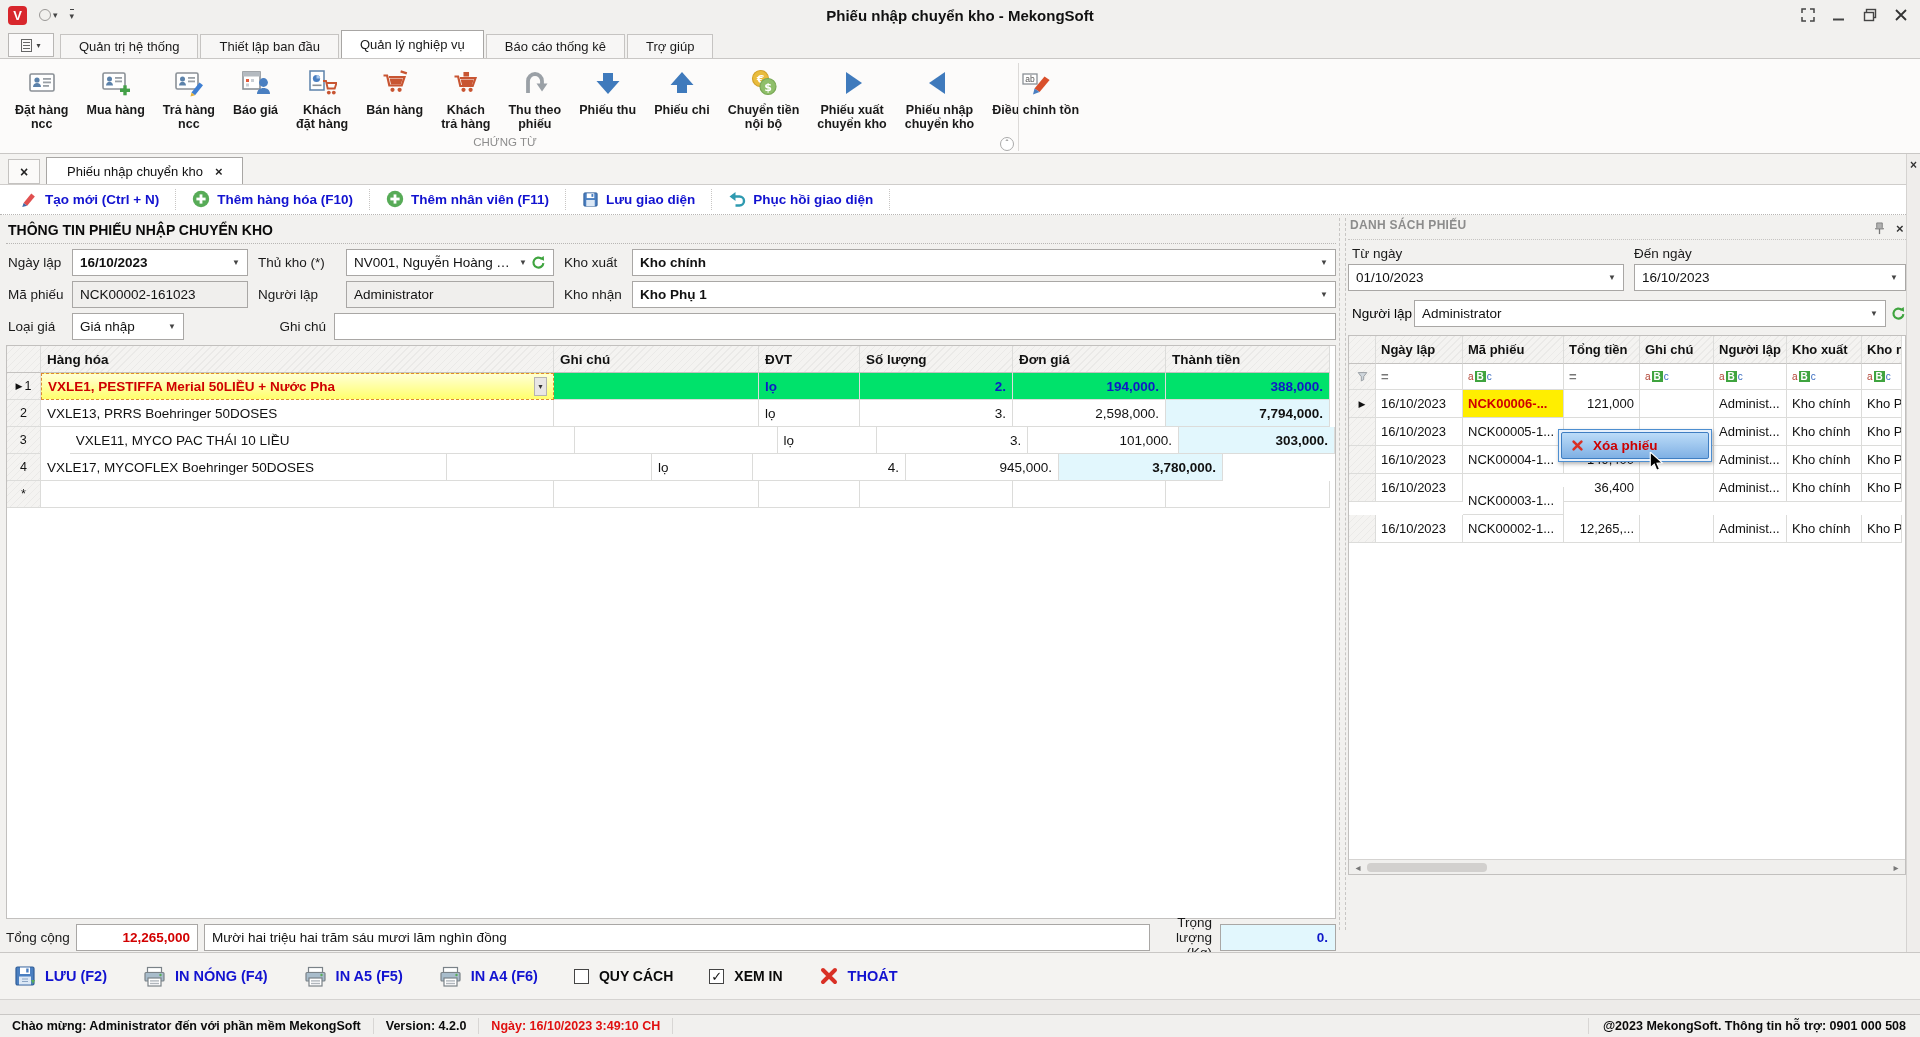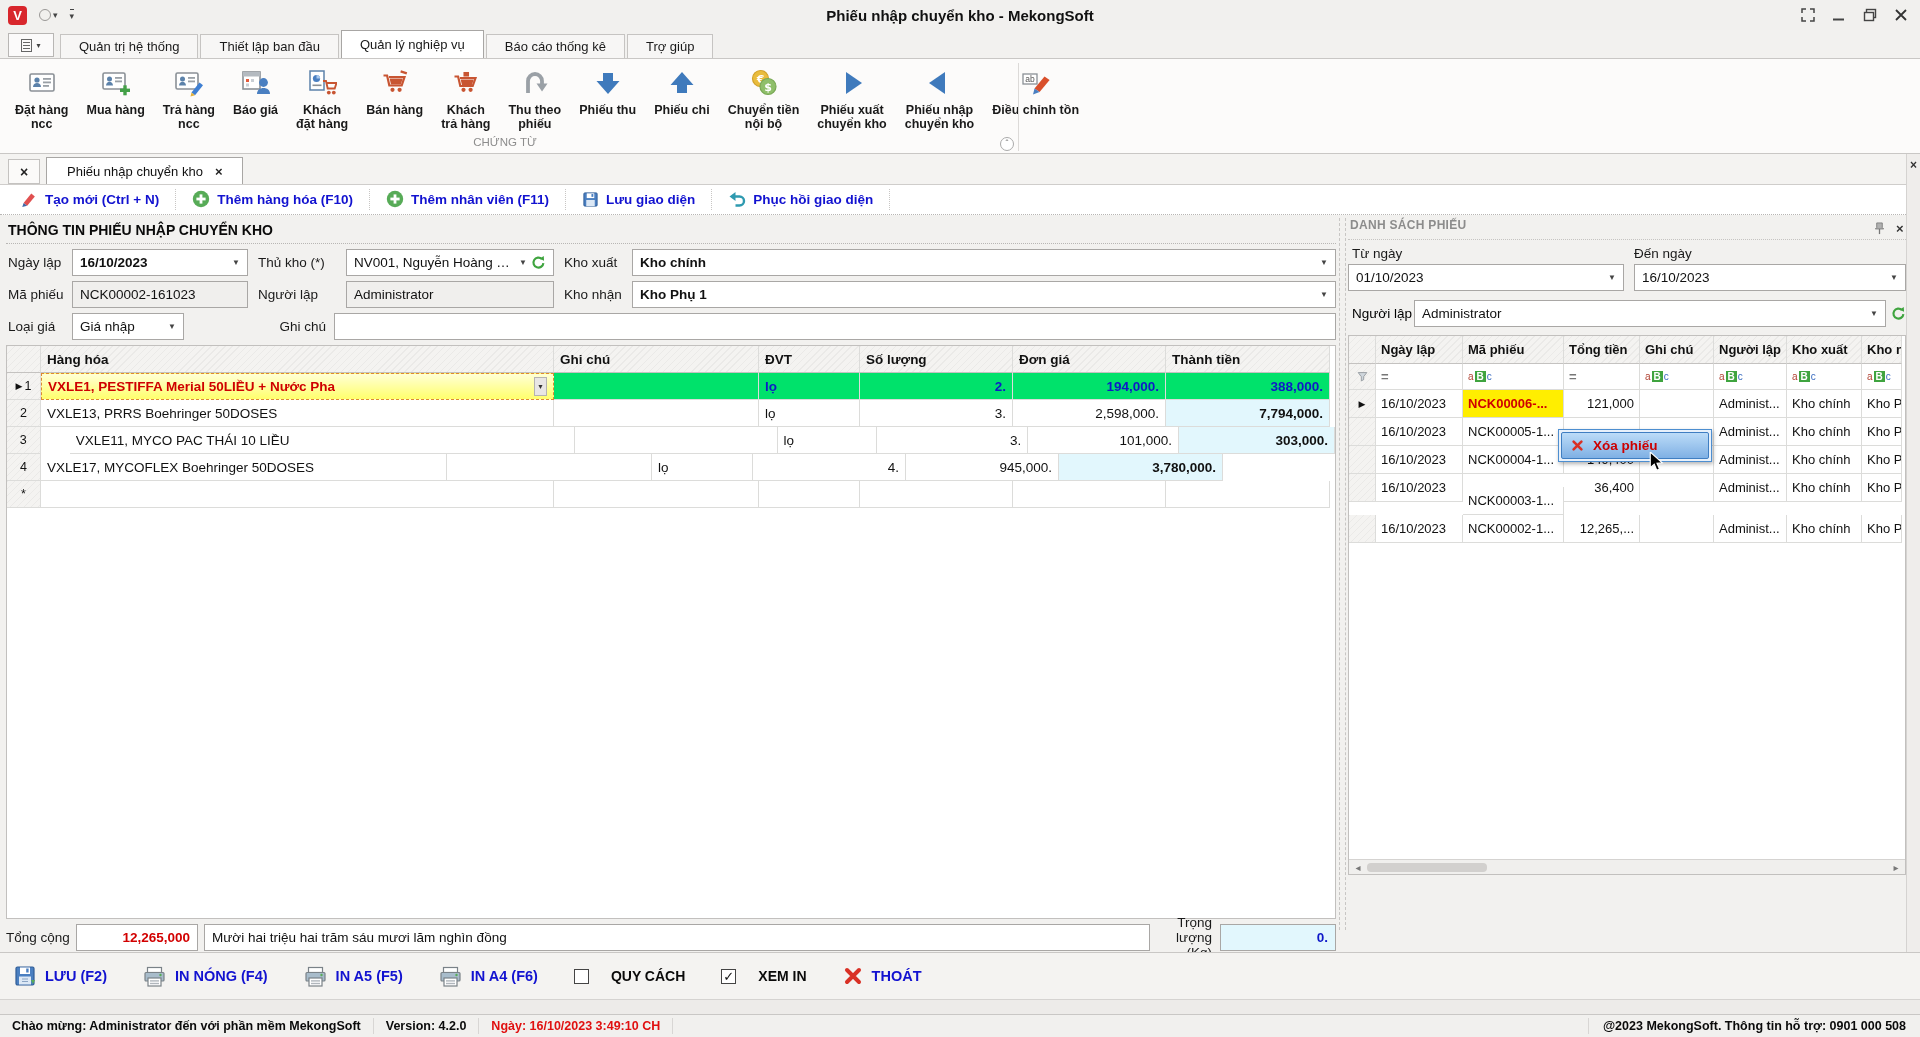--- a/index.html
+++ b/index.html
@@ -90,21 +90,21 @@
   #totalsrow .flabel{width:70px}
   #t-amount{width:122px;justify-content:flex-end;color:#d20000;font-weight:bold}
   #t-words{flex:1;margin-left:6px}
   #t-wlabel{width:112px;text-align:right;padding-right:8px}
   #t-weight{width:116px;justify-content:flex-end;color:#0f18c8;font-weight:bold;background:#e2f7fd}
 
   
   #footerbar{position:absolute;left:0;top:952px;width:100%;height:48px;background:#f4f3f1;border-top:1px solid #c9c7c5;border-bottom:1px solid #d5d3d1;}
   #footer-items{display:flex;align-items:center;height:100%;gap:36px;padding-left:14px}
   .fbtn{display:flex;align-items:center;gap:9px;color:#1212d0;font-weight:bold;font-size:14.5px;}
-  .fchk{display:flex;align-items:center;gap:22px;font-weight:bold;font-size:14px;color:#0a0a0a}
+  .fchk{display:flex;align-items:center;gap:10px;font-weight:bold;font-size:14px;color:#0a0a0a}
   .box{width:15px;height:15px;border:1.5px solid #444;background:#fff;display:flex;align-items:center;justify-content:center;font-size:13px;font-weight:bold;color:#111}
 
   #bottomstrip{position:absolute;left:0;top:1000px;width:100%;height:14px;background:#edebe9;}
 
   
   #statusbar{position:absolute;left:0;top:1014px;width:100%;height:23px;background:#f1f0ee;border-top:1px solid #c9c7c5;display:flex;align-items:center;font-size:12.5px;font-weight:bold;color:#0a0a0a}
   #status-left{display:flex;align-items:center;height:100%}
   .sitem{padding:0 12px;border-right:1px solid #d8d6d4;display:flex;align-items:center;height:70%}
   .sitem.red{color:#e01010}
   .sright{margin-left:auto;padding:0 14px;border-left:1px solid #d8d6d4;height:70%;display:flex;align-items:center}

